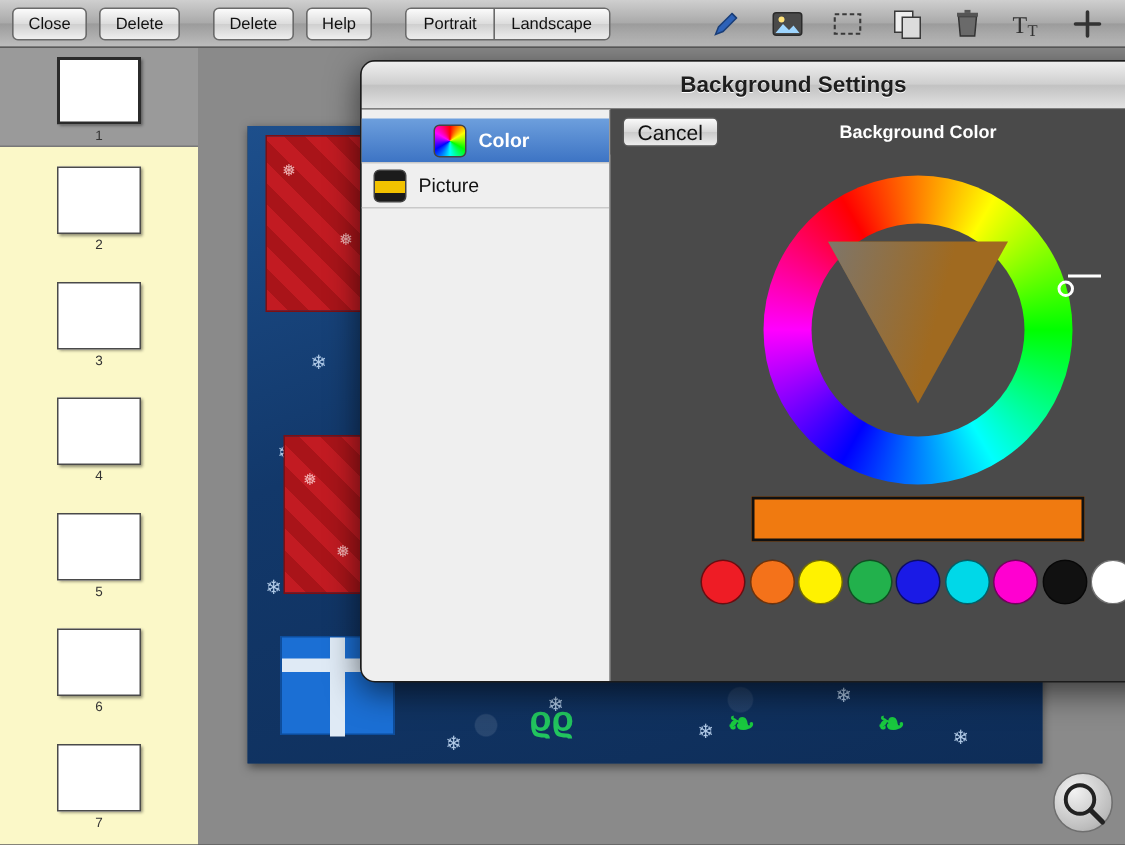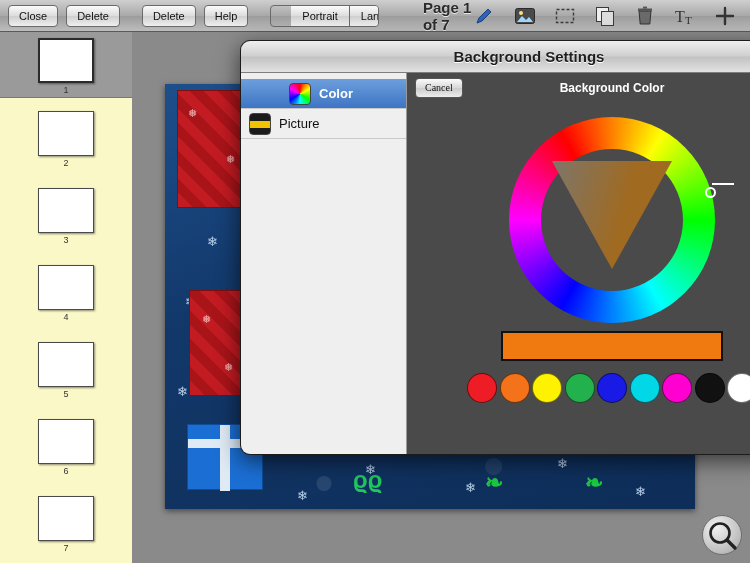--- a/index.html
+++ b/index.html
@@ -23,21 +23,21 @@
     background:linear-gradient(180deg,#fbfbfb 0%, #dcdcdc 50%, #cfcfcf 51%, #efefef 100%);
     color:#111; font-size:11px; line-height:20px; padding:0 10px;
     text-align:center; white-space:nowrap;
   }
   #btn-modify { margin-left:8px; }
   #btn-delete { margin-left:8px; }
   #btn-close  { margin-left:22px; }
   #btn-help   { margin-left:8px; }
   .seg {
     margin-left:22px; display:flex; height:22px;
-    border:1px solid #6a6a6a; border-radius:4px; overflow:hidden;padding-left:20px;
+    border:1px solid #6a6a6a; border-radius:4px; overflow:hidden;
   }
   .seg > div {
     font-size:11px; line-height:20px; padding:0 11px; color:#111;
     background:linear-gradient(180deg,#fbfbfb 0%, #dcdcdc 50%, #cfcfcf 51%, #efefef 100%);
   }
   .seg > div + div { border-left:1px solid #6a6a6a; }
   #page-label {
     margin-left:44px; font-size:15px; font-weight:bold; color:#2b2b2b;
     text-shadow:0 1px 0 #e8e8e8;
   }
@@ -126,23 +126,22 @@
   #opt-list-rest { background:#efefef; flex:1; }
 
   
   #right-panel { flex:1; background:#4a4a4a; position:relative; }
   #right-header {
     height:30px; background:#4a4a4a; display:flex; align-items:center;
     padding:0 8px; position:relative;
   }
   .sm-btn {
     height:20px; border:1px solid #555; border-radius:4px;
-    font-size:10px; line-height:18px; padding:0 9px; color:#111;
+    font-size:14px; line-height:18px; padding:0 9px; color:#111;
     background:linear-gradient(180deg,#fbfbfb 0%, #d8d8d8 50%, #cbcbcb 51%, #ededed 100%);
-    font-family:Liberation Serif, serif;
   }
   #btn-save {
     color:#fff; border:1px solid #1b3f78;
     background:linear-gradient(180deg,#5b9bea 0%, #2f6fc9 50%, #2462ba 51%, #4a8ad9 100%);
   }
   #bg-color-label {
     position:absolute; left:0; right:0; text-align:center;
     font-size:12px; font-weight:bold; color:#fff; pointer-events:none;
   }
 
@@ -205,21 +204,20 @@
   <div class="tb-btn" id="btn-modify">Close</div>
   <div class="tb-btn" id="btn-delete">Delete</div>
   <div class="tb-btn" id="btn-close">Delete</div>
   <div class="tb-btn" id="btn-help">Help</div>
 
   <div class="seg">
     <div>Portrait</div>
     <div>Landscape</div>
   </div>
 
-  <div id="page-label">Page 1 of 7</div>
 
   <div id="tb-icons">
     <span class="tb-icon">
       <svg width="22" height="22" viewBox="0 0 22 22">
           <path d="M3 18l2-5 9-9 3 3-9 9z" fill="#2d62b8" stroke="#1b3f78" stroke-width="1"></path>
           <path d="M14 4l3 3" stroke="#1b3f78" stroke-width="1"></path>
         </svg>
     </span>
     <span class="tb-icon">
       <svg width="22" height="22" viewBox="0 0 22 22">

